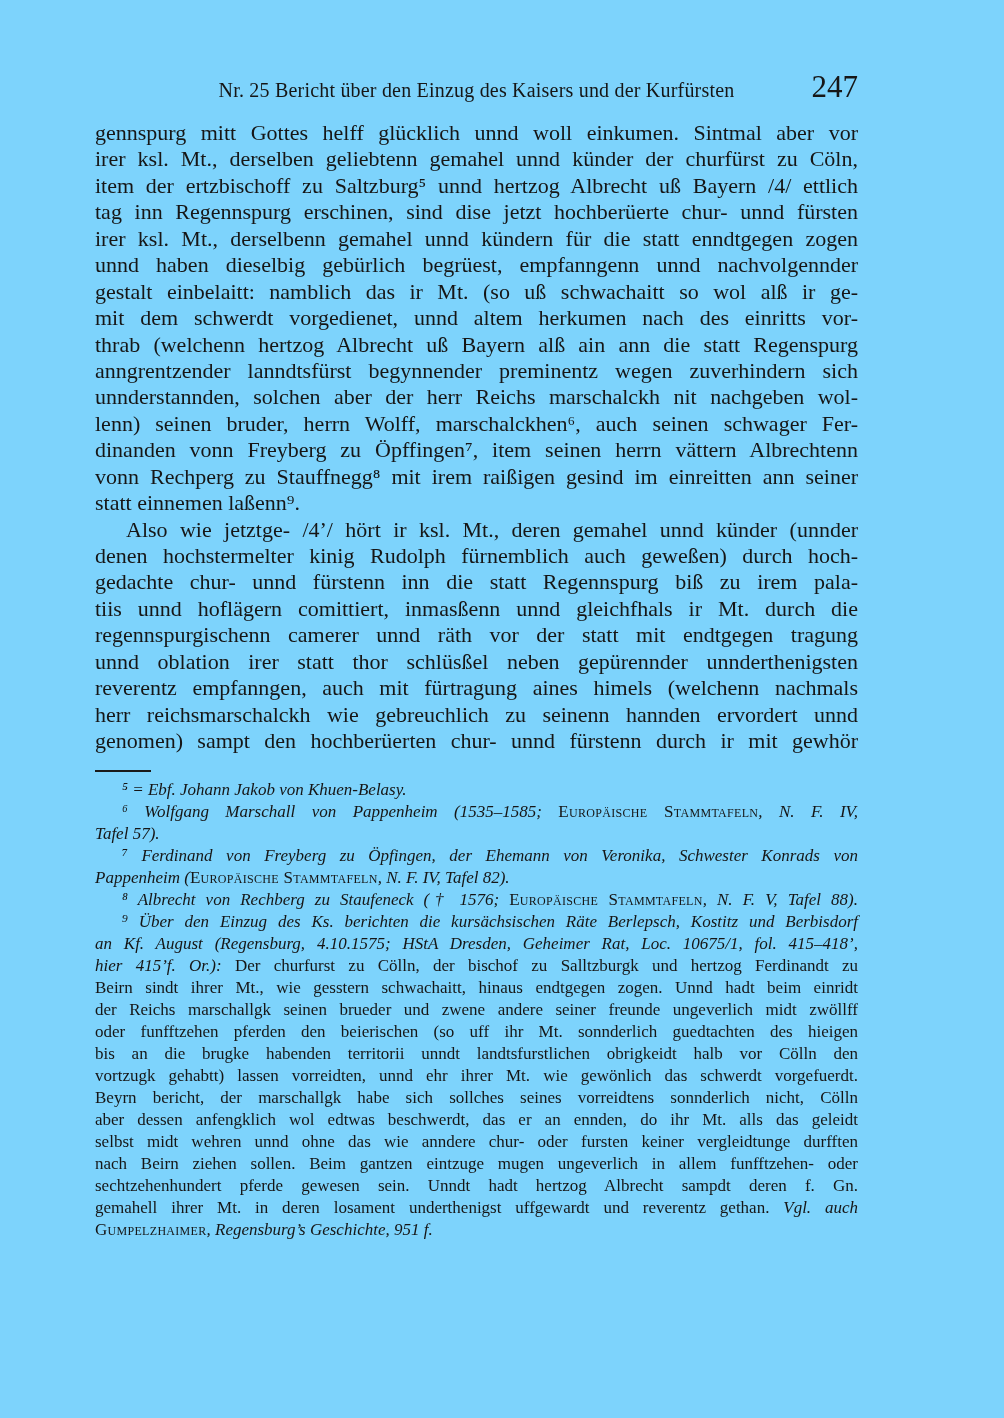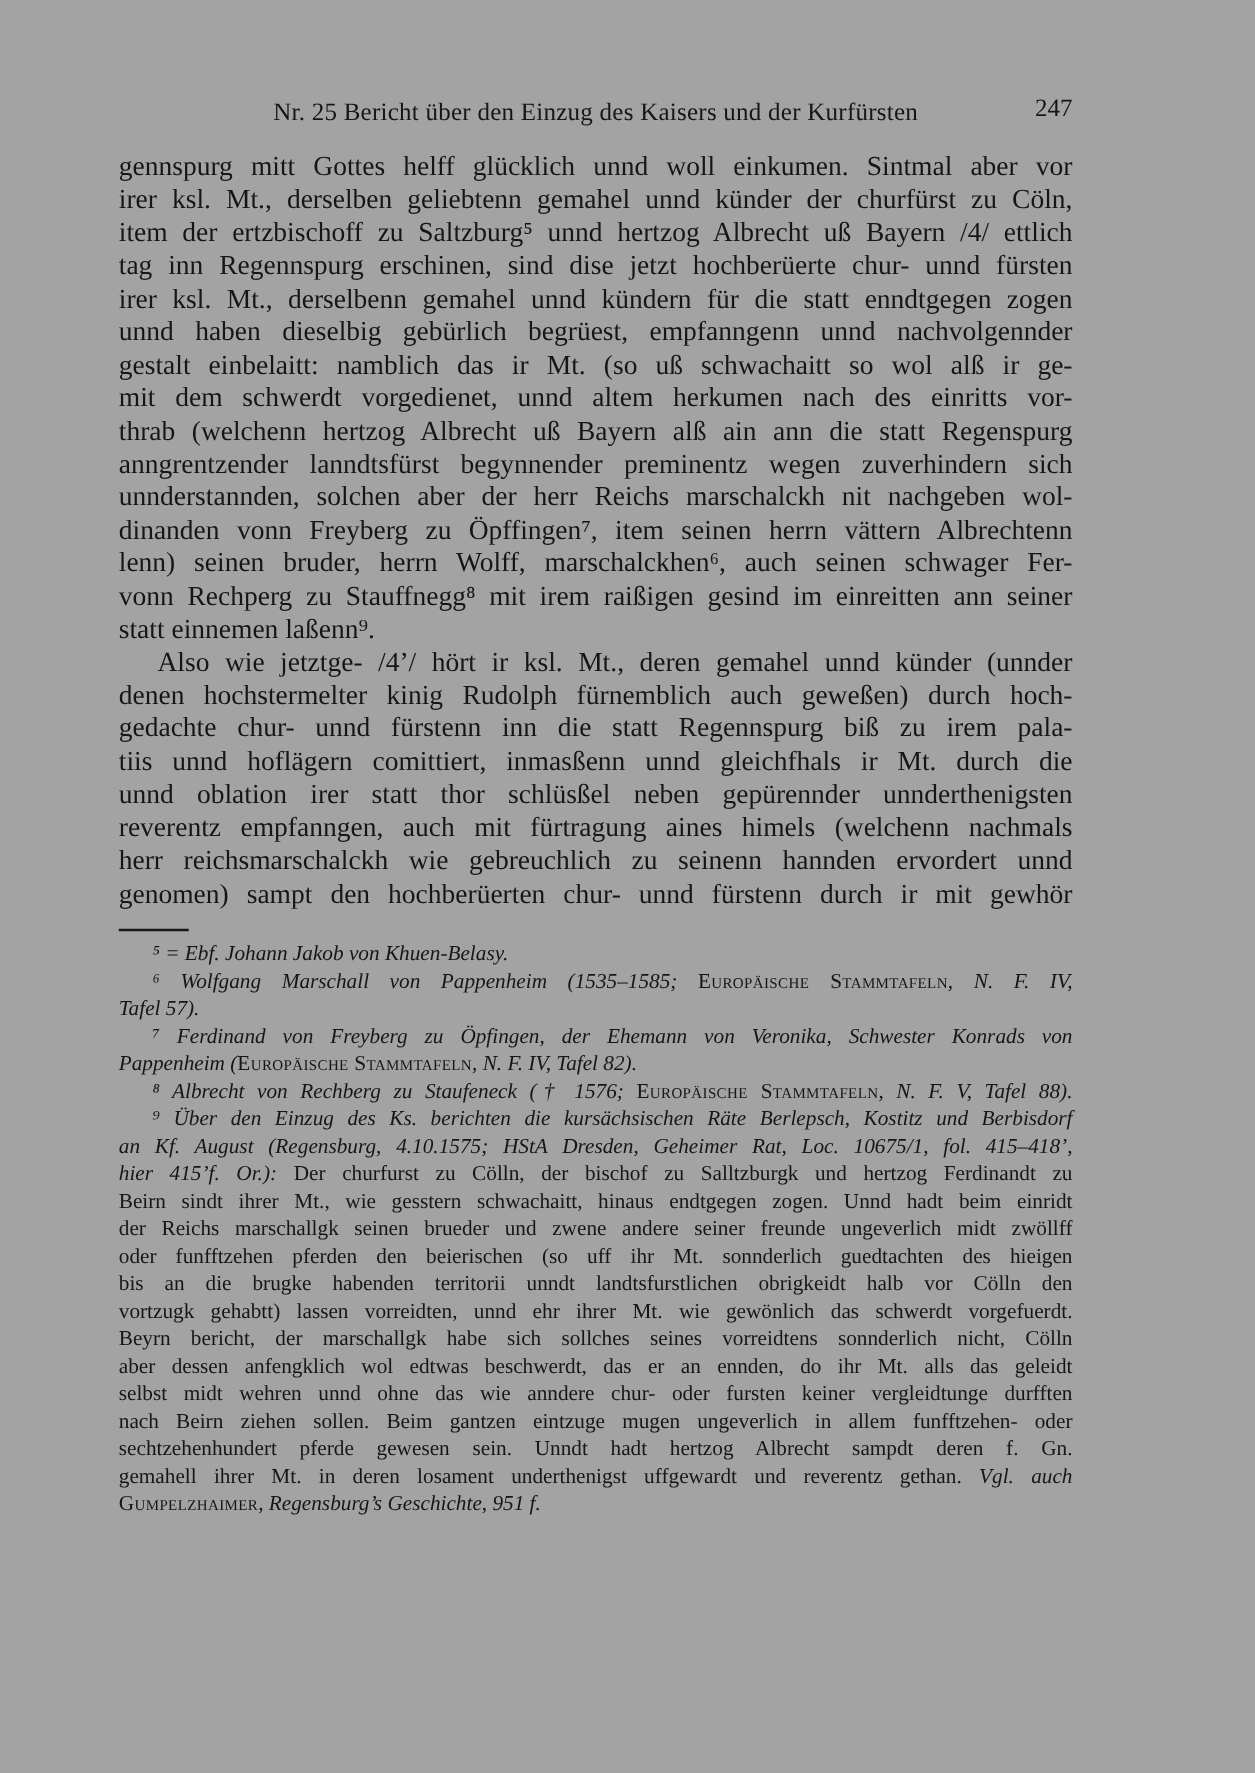--- a/index.html
+++ b/index.html
@@ -5,21 +5,21 @@
   html, body {
     margin: 0;
     padding: 0;
     background: #e8e8e8;
   }
   .page {
     position: relative;
     width: 1004px;
     height: 1418px;
     margin: 0 auto;
-    background: #a3a3a3;
+    background: #7dd3fc;
     color: #161616;
     font-family: "Liberation Serif", "DejaVu Serif", serif;
     overflow: hidden;
   }
   .content {
     position: absolute;
     left: 95px;
     top: 74px;
     width: 763px;
   }
@@ -32,21 +32,21 @@
   .runhead-title {
     text-align: center;
     font-size: 20px;
     line-height: 32px;
     letter-spacing: 0.2px;
   }
   .runhead-page {
     position: absolute;
     right: 0;
     top: -3px;
-    font-size: 20px;
+    font-size: 31px;
     line-height: 32px;
   }
   
   .body-text {
     font-size: 22px;
   }
   .tline {
     height: 26.45px;
     line-height: 26.45px;
     text-align: justify;
@@ -103,30 +103,31 @@
           <div class="tline">irer ksl. Mt., derselben geliebtenn gemahel unnd künder der churfürst zu Cöln,</div>
           <div class="tline">item der ertzbischoff zu Saltzburg⁵ unnd hertzog Albrecht uß Bayern /4/ ettlich</div>
           <div class="tline">tag inn Regennspurg erschinen, sind dise jetzt hochberüerte chur- unnd fürsten</div>
           <div class="tline">irer ksl. Mt., derselbenn gemahel unnd kündern für die statt enndtgegen zogen</div>
           <div class="tline">unnd haben dieselbig gebürlich begrüest, empfanngenn unnd nachvolgennder</div>
           <div class="tline">gestalt einbelaitt: namblich das ir Mt. (so uß schwachaitt so wol alß ir ge-</div>
           <div class="tline">mit dem schwerdt vorgedienet, unnd altem herkumen nach des einritts vor-</div>
           <div class="tline">thrab (welchenn hertzog Albrecht uß Bayern alß ain ann die statt Regenspurg</div>
           <div class="tline">anngrentzender lanndtsfürst begynnender preminentz wegen zuverhindern sich</div>
           <div class="tline">unnderstannden, solchen aber der herr Reichs marschalckh nit nachgeben wol-</div>
+          <div class="tline">lenn) seinen bruder, herrn Wolff, marschalckhen⁶, auch seinen schwager Fer-</div>
           <div class="tline">dinanden vonn Freyberg zu Öpffingen⁷, item seinen herrn vättern Albrechtenn</div>
-          <div class="tline">lenn) seinen bruder, herrn Wolff, marschalckhen⁶, auch seinen schwager Fer-</div>
           <div class="tline">vonn Rechperg zu Stauffnegg⁸ mit irem raißigen gesind im einreitten ann seiner</div>
           <div class="tline lastline">statt einnemen laßenn⁹.</div>
         </div>
         <div>
           <div class="tline indent">Also wie jetztge- /4’/ hört ir ksl. Mt., deren gemahel unnd künder (unnder</div>
           <div class="tline">denen hochstermelter kinig Rudolph fürnemblich auch geweßen) durch hoch-</div>
           <div class="tline">gedachte chur- unnd fürstenn inn die statt Regennspurg biß zu irem pala-</div>
           <div class="tline">tiis unnd hoflägern comittiert, inmasßenn unnd gleichfhals ir Mt. durch die</div>
+          <div class="tline">regennspurgischenn camerer unnd räth vor der statt mit endtgegen tragung</div>
           <div class="tline">unnd oblation irer statt thor schlüsßel neben gepürennder unnderthenigsten</div>
           <div class="tline">reverentz empfanngen, auch mit fürtragung aines himels (welchenn nachmals</div>
           <div class="tline">herr reichsmarschalckh wie gebreuchlich zu seinenn hannden ervordert unnd</div>
           <div class="tline">genomen) sampt den hochberüerten chur- unnd fürstenn durch ir mit gewhör</div>
         </div>
       </div>
 
     <hr class="fn-separator">
 
     <div class="footnotes">

